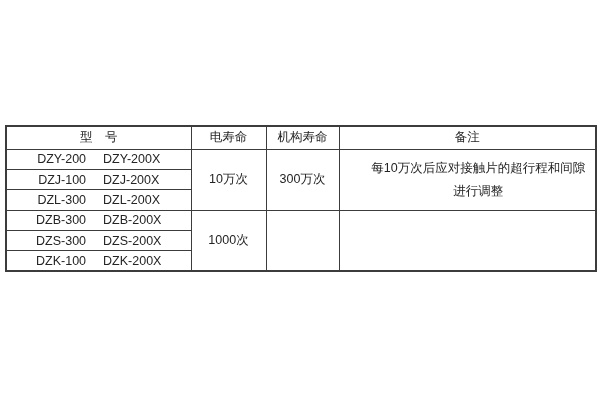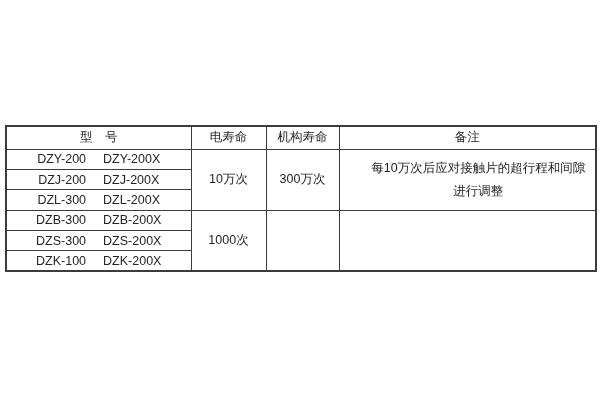--- a/index.html
+++ b/index.html
@@ -70,21 +70,21 @@
         </td>
         <td rowspan="3">10万次</td>
         <td rowspan="3">300万次</td>
         <td rowspan="3" class="remark-cell">
           <div class="remark-line">每10万次后应对接触片的超行程和间隙</div>
           <div class="remark-line">进行调整</div>
         </td>
       </tr>
       <tr class="body-row">
         <td class="model-cell">
-          <span class="model-a">DZJ-200</span><span>DZJ-200X</span>
+          <span class="model-a">DZJ-100</span><span>DZJ-200X</span>
         </td>
       </tr>
       <tr class="body-row">
         <td class="model-cell">
           <span class="model-a">DZL-300</span><span>DZL-200X</span>
         </td>
       </tr>
 
       <tr class="body-row">
         <td class="model-cell">

